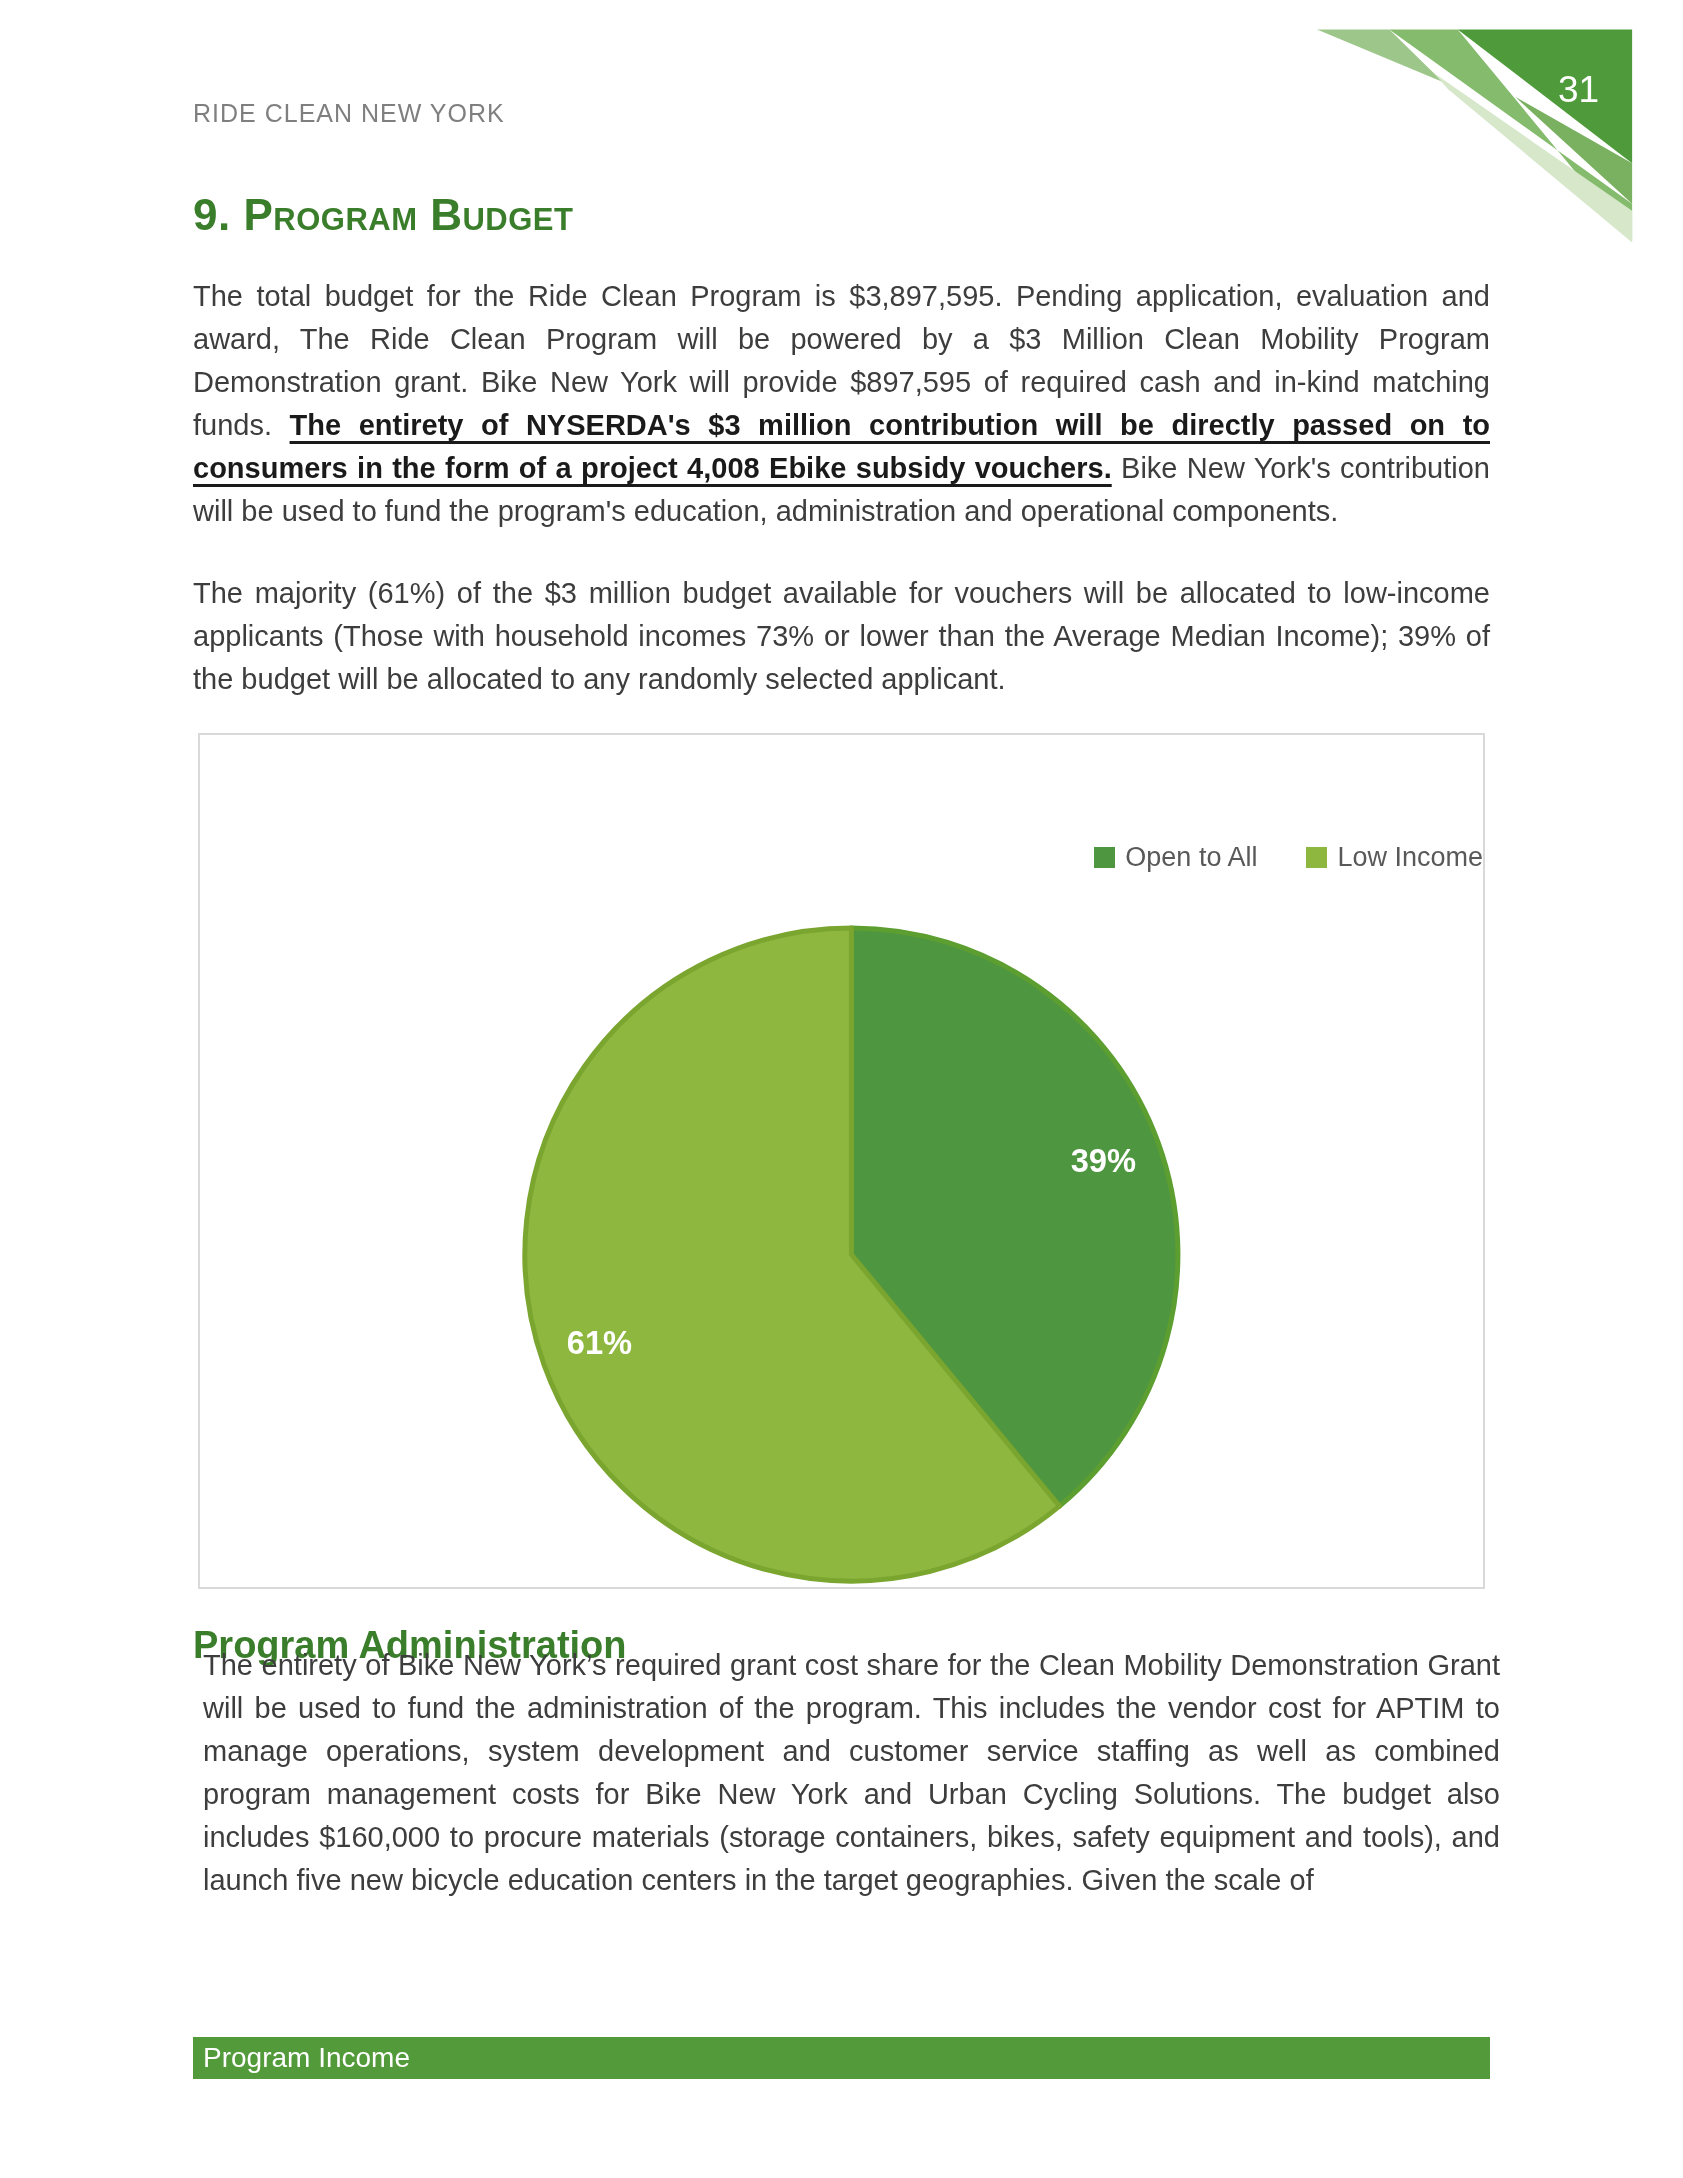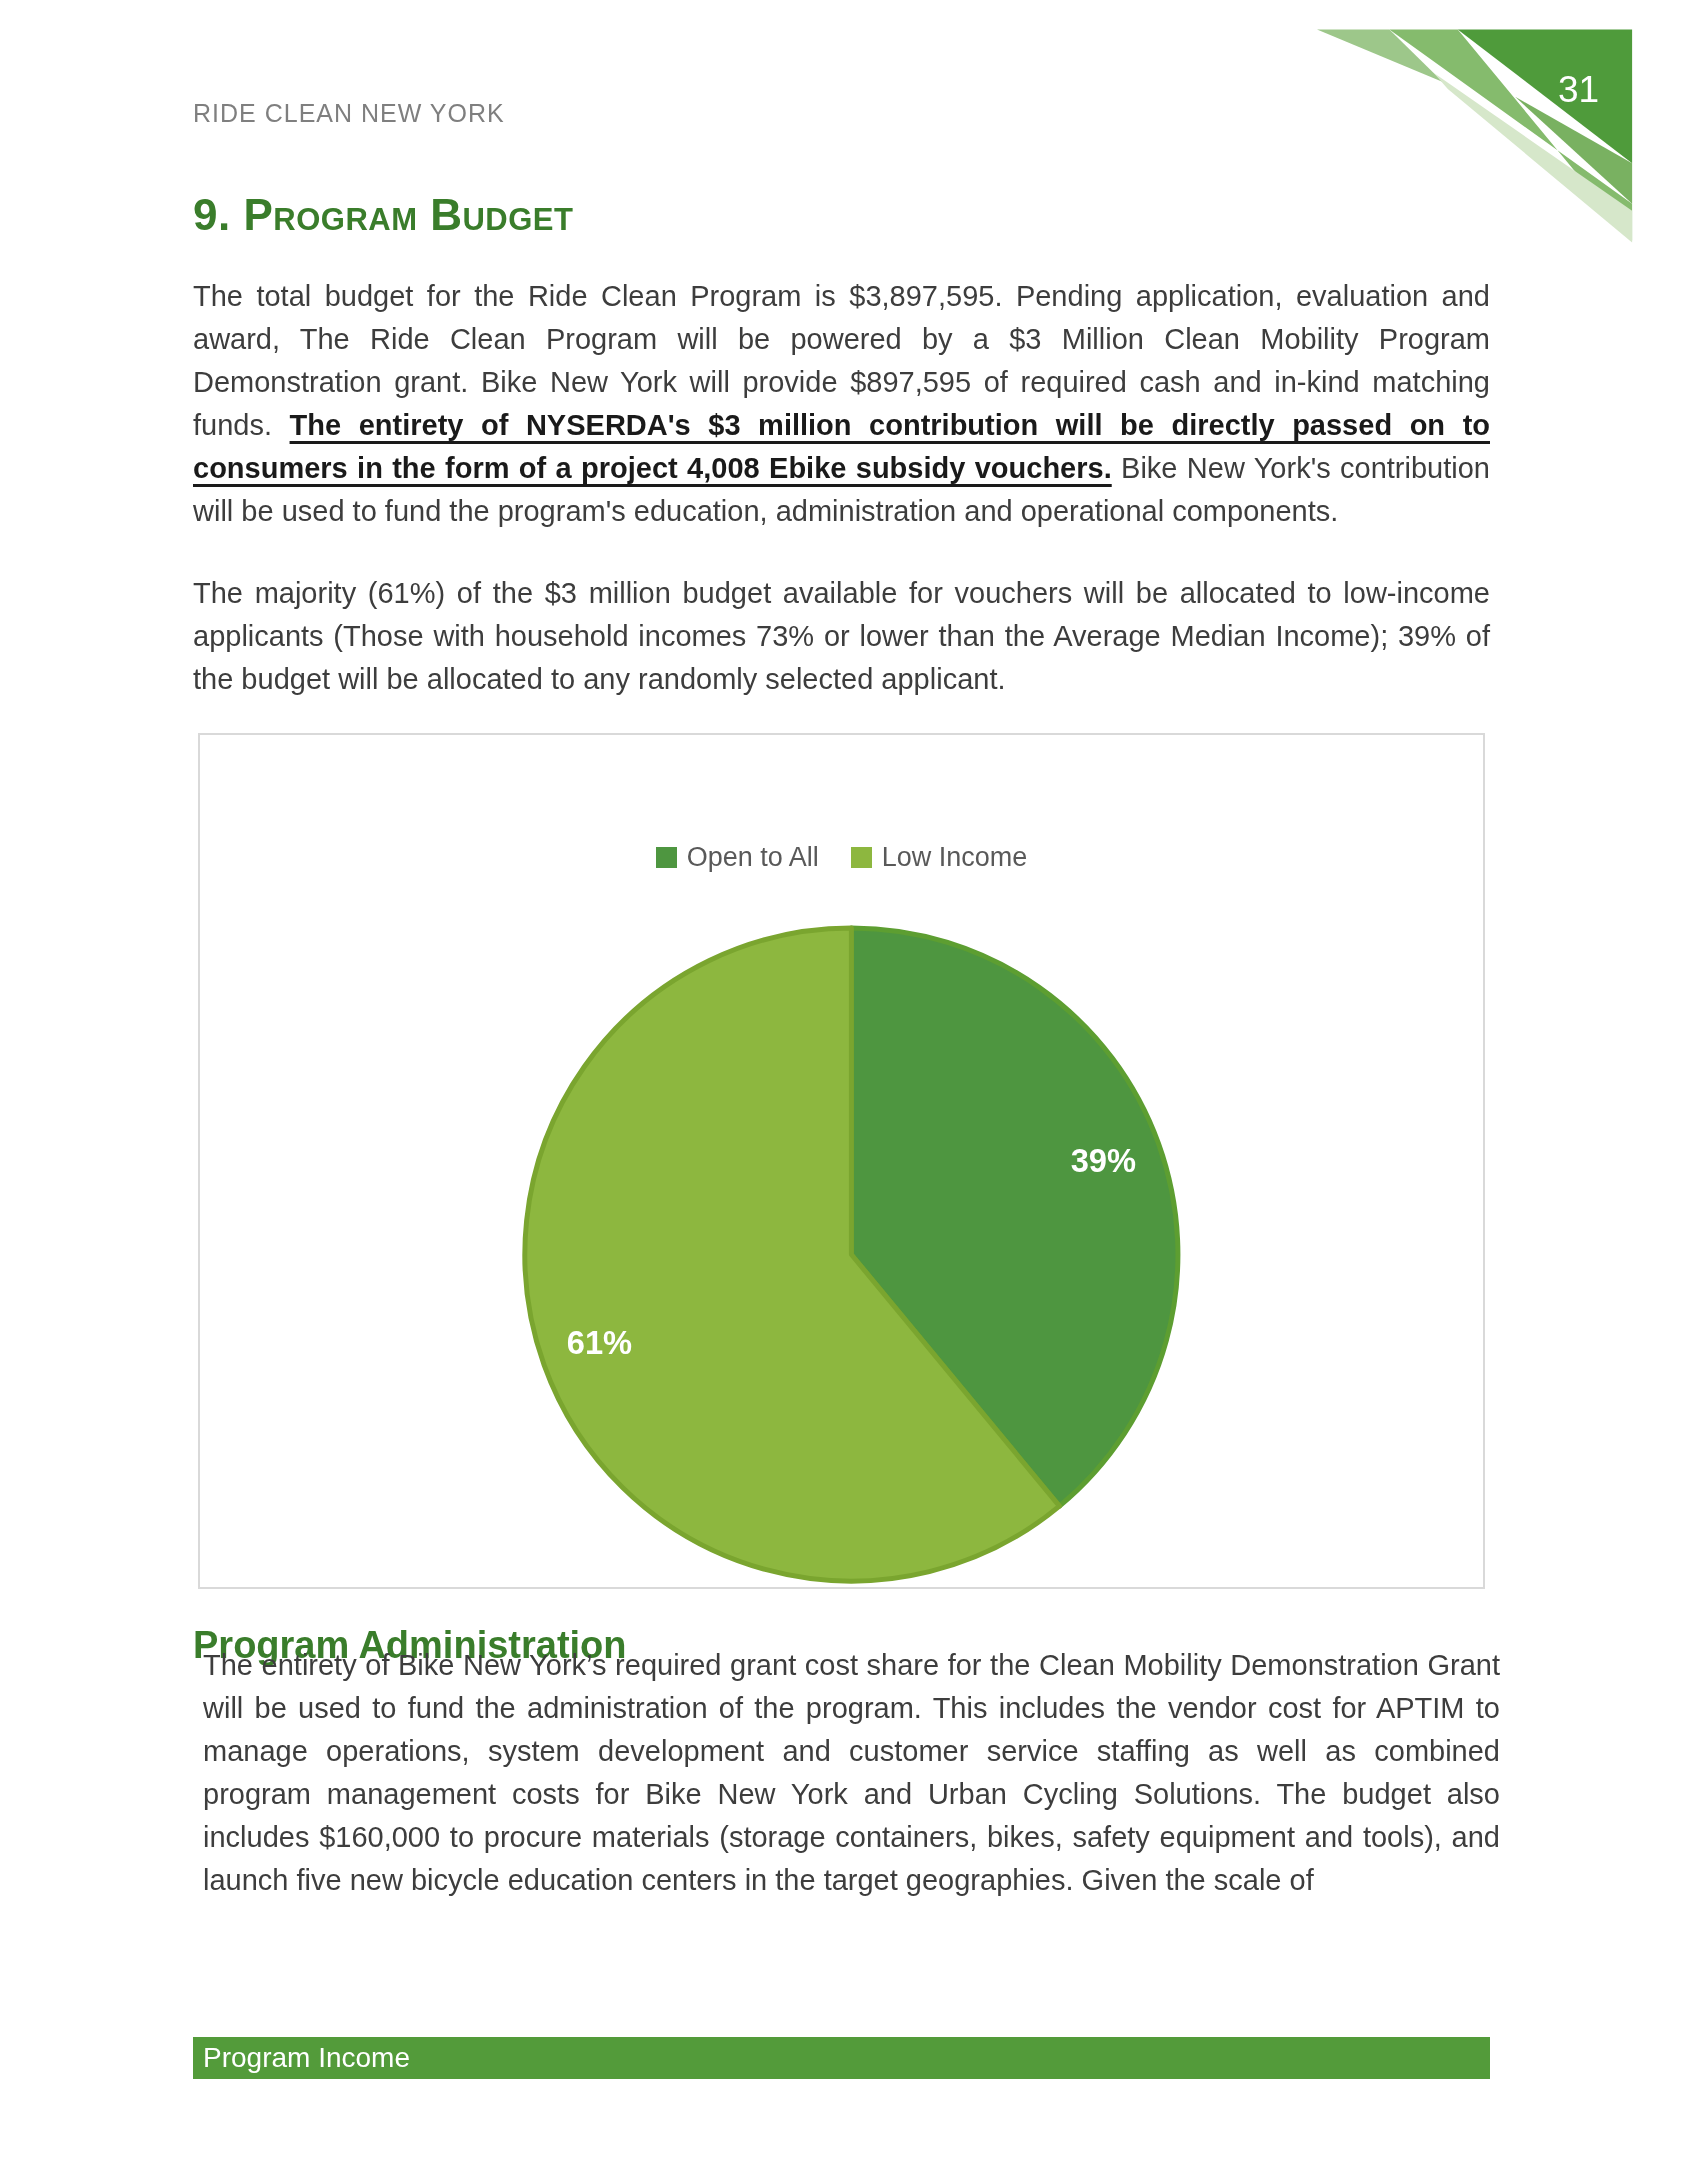--- a/index.html
+++ b/index.html
@@ -44,21 +44,21 @@
   .chart-box{
     position:absolute;left:198px;top:733px;width:1287px;height:856px;
     background:#ffffff;border:2px solid var(--chart-border);box-sizing:border-box;
   }
   .chart-title{
     position:absolute;left:0;top:28px;width:100%;text-align:center;
     font-size:46px;font-weight:bold;color:var(--chart-text-gray);letter-spacing:1px;
   }
   .chart-legend{
     position:absolute;left:0;top:107px;width:100%;
-    display:flex;justify-content:center;gap:32px;
+    display:flex;justify-content:flex-end;gap:49px;
     font-size:27px;color:var(--chart-text-gray);
   }
   .legend-item{display:flex;align-items:center;gap:10px;}
   .legend-swatch{width:21px;height:21px;display:inline-block;}
   .pie-svg{position:absolute;left:0;top:0;width:1283px;height:852px;}
   .slice-label{
     fill:#ffffff;font-weight:bold;font-size:33px;
     font-family:"Liberation Sans",sans-serif;text-anchor:middle;dominant-baseline:middle;
   }
   .h2{

